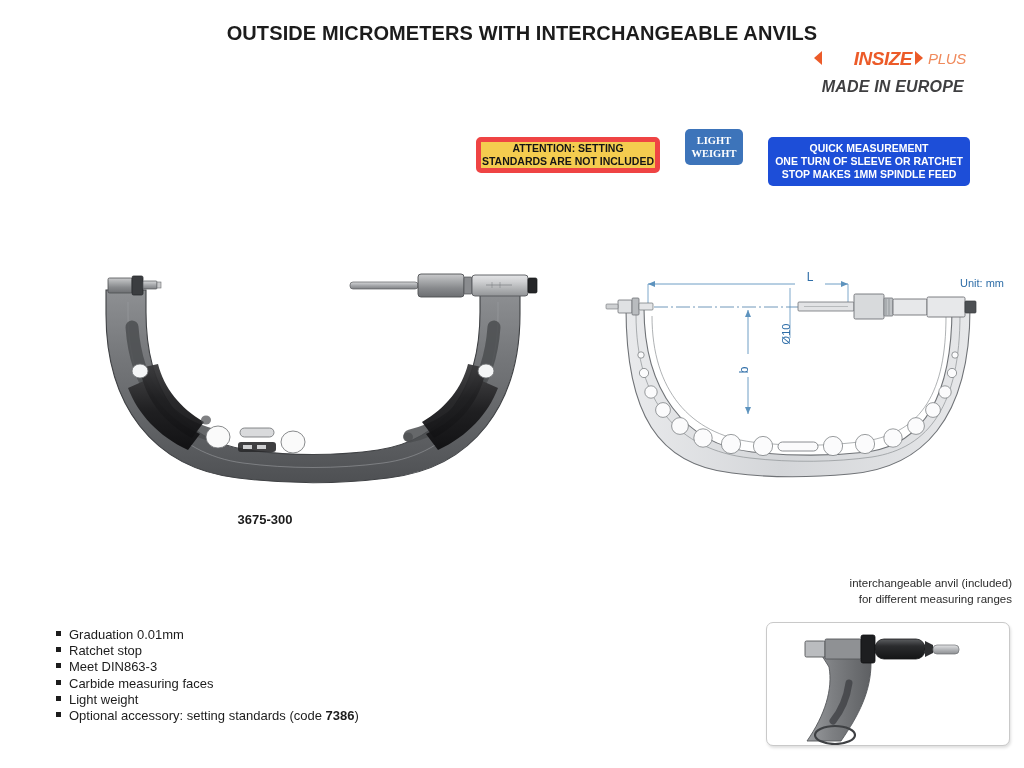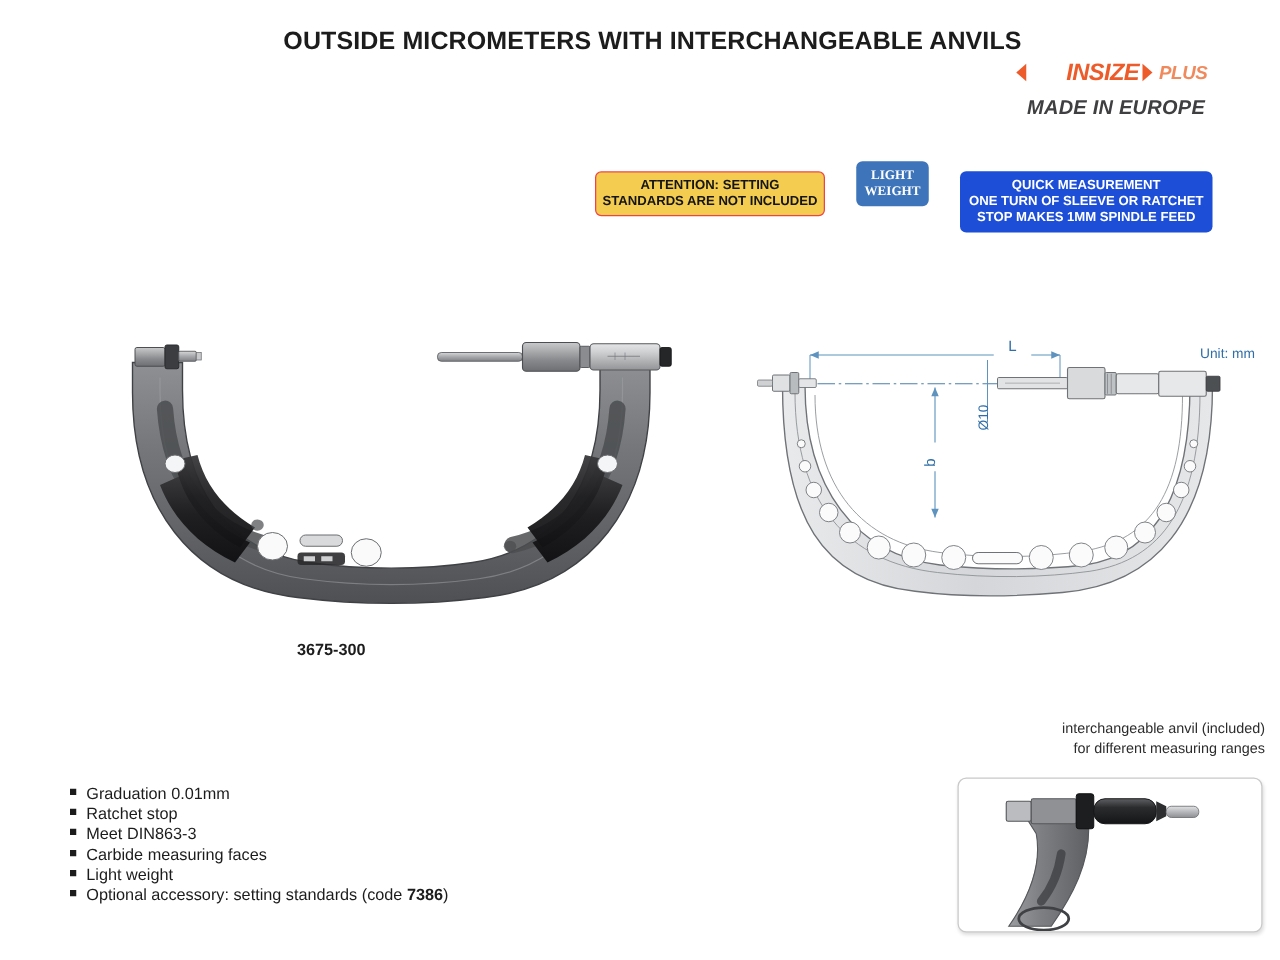--- a/index.html
+++ b/index.html
@@ -54,21 +54,21 @@
     font-size: 19px;
     font-weight: bold;
     font-style: italic;
     color: #ec5b29;
     letter-spacing: -0.5px;
     line-height: 1;
     margin-left: 29px;
   }
   .logo-plus {
     font-size: 15px;
-    font-weight: bold;
+    font-weight: normal;
     font-style: italic;
     color: #f08a5c;
     letter-spacing: -0.3px;
     margin-left: 2px;
     line-height: 1;
   }
   .logo-made {
     font-size: 16px;
     font-weight: bold;
     font-style: italic;
@@ -88,21 +88,21 @@
     line-height: 1.25;
     display: flex;
     align-items: center;
     justify-content: center;
     box-sizing: border-box;
   }
   .badge-attention {
     left: 476px; top: 137px;
     width: 184px; height: 36px;
     background: #f4cc4f;
-    border: 1px solid #ef4444;
+    border: 5px solid #ef4444;
     color: #151515;
     font-size: 10.5px;
   }
   .badge-light {
     left: 685px; top: 129px;
     width: 58px; height: 36px;
     background: #3d74ba;
     color: #ffffff;
     font-size: 10.5px;
     font-family: Liberation Serif, serif;

